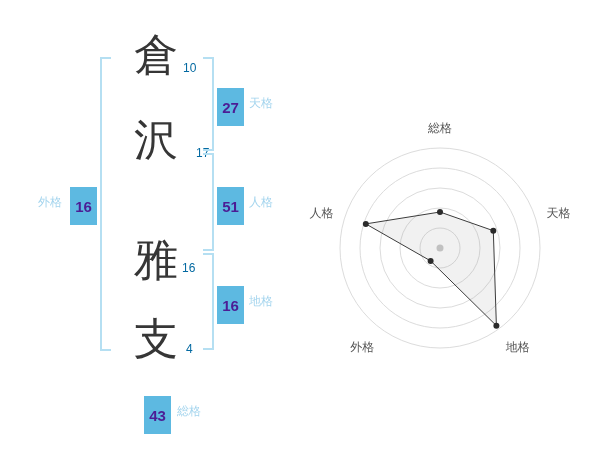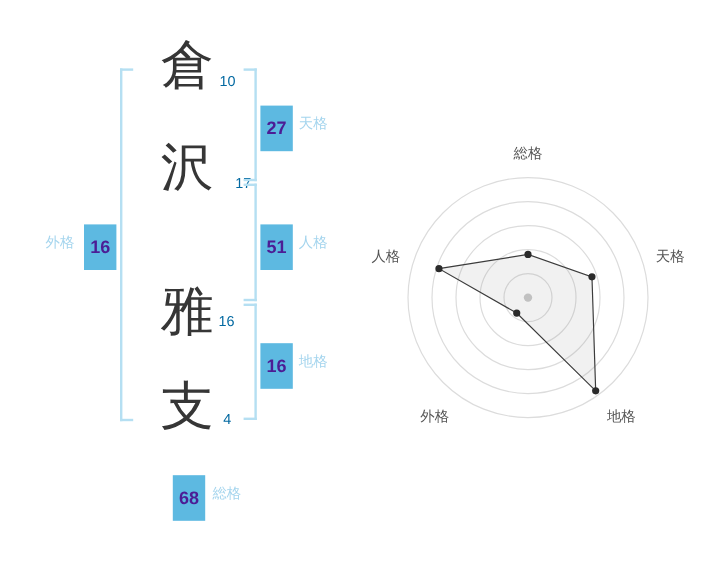--- a/index.html
+++ b/index.html
@@ -87,21 +87,21 @@
 
   <div class="badge" style="left:217px; top:88px;">27</div>
   <span class="kaku-label" style="left:249px; top:95px;">天格</span>
 
   <div class="badge" style="left:217px; top:187px;">51</div>
   <span class="kaku-label" style="left:249px; top:194px;">人格</span>
 
   <div class="badge" style="left:217px; top:286px;">16</div>
   <span class="kaku-label" style="left:249px; top:293px;">地格</span>
 
-  <div class="badge" style="left:144px; top:396px;">68</div>
+  <div class="badge" style="left:144px; top:396px;">43</div>
   <span class="kaku-label" style="left:177px; top:403px;">総格</span>
 
   <svg class="radar" width="290" height="255" viewBox="0 0 290 255">
       <circle cx="140" cy="130" r="100.0" fill="none" stroke="#dcdcdc" stroke-width="1"></circle>
       <circle cx="140" cy="130" r="80.0" fill="none" stroke="#dcdcdc" stroke-width="1"></circle>
       <circle cx="140" cy="130" r="60.0" fill="none" stroke="#dcdcdc" stroke-width="1"></circle>
       <circle cx="140" cy="130" r="40.0" fill="none" stroke="#dcdcdc" stroke-width="1"></circle>
       <circle cx="140" cy="130" r="20.0" fill="none" stroke="#dcdcdc" stroke-width="1"></circle>
       <circle cx="140" cy="130" r="3.5" fill="#c9c9c9"></circle>
       <polygon points="140.0,94.0 193.3,112.7 196.4,207.7 130.6,142.9 65.8,105.9" fill="rgba(140,140,140,0.12)" stroke="#3c3c3c" stroke-width="1"></polygon>

